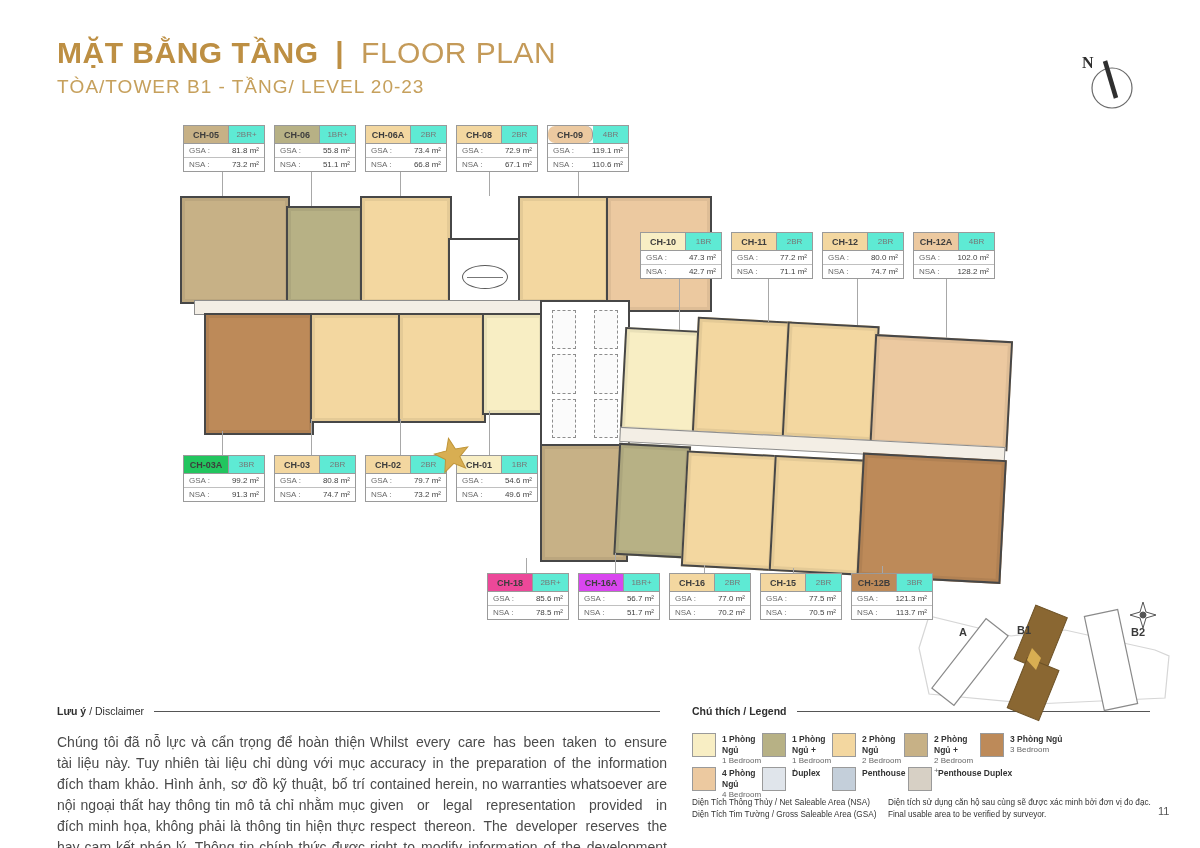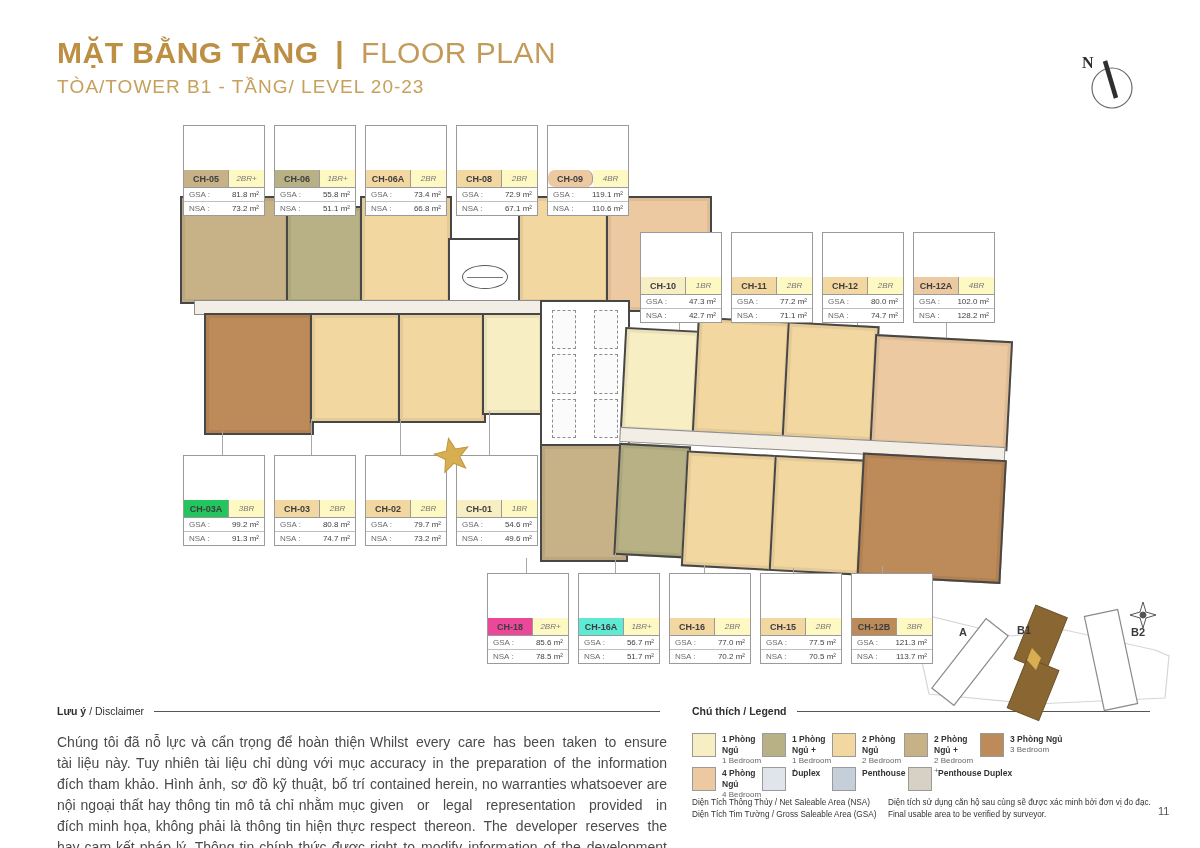--- a/index.html
+++ b/index.html
@@ -12,25 +12,25 @@
   .hdr .t1 .vi{font-weight:bold;color:#bd8f43;}
   .hdr .t1 .sep{margin:0 8px;color:#bd8f43;font-weight:bold;}
   .hdr .t2{font-size:19px;letter-spacing:1px;color:#c6a05c;margin-top:6px;}
 
   
   .north{position:absolute;left:1072px;top:44px;}
 
   
   .lgroup{position:absolute;display:flex;gap:9px;z-index:5;}
   .ulabel{width:80px;background:#fff;border:1px solid #9a9a9a;font-size:8px;}
-  .ul-head{display:flex;height:17px;border-bottom:1px solid #9a9a9a;margin-top:44px;}
+  .ul-head{display:flex;height:17px;border-bottom:1px solid #9a9a9a;}
   .ul-code{flex:0 0 44px;display:flex;align-items:center;justify-content:center;
            font-weight:bold;font-size:9px;color:#3d3d3d;border-right:1px solid #9a9a9a;}
   .ul-type{flex:1;display:flex;align-items:center;justify-content:center;
-           background:#fef9c3;color:#777;font-size:8px;font-style:italic;}
+           background:#5eead4;color:#777;font-size:8px;}
   .ul-row{display:flex;height:13px;align-items:center;border-bottom:1px solid #c0c0c0;
           padding:0 5px;justify-content:space-between;}
   .ul-row:last-child{border-bottom:none;}
   .ul-k{color:#6a6a6a;}
   .ul-v{color:#3f3f3f;}
 
   
   .plan{position:absolute;left:0;top:0;width:1200px;height:848px;z-index:1;}
   .unit{position:absolute;border:2px solid #474747;box-shadow:inset 0 0 0 3px rgba(0,0,0,.06);}
   .corr{position:absolute;background:#f3eee5;border:1px solid #8d8d8d;}
@@ -350,21 +350,21 @@
           <span class="ul-k">GSA :</span>
           <span class="ul-v">85.6 m²</span>
         </div>
     <div class="ul-row">
           <span class="ul-k">NSA :</span>
           <span class="ul-v">78.5 m²</span>
         </div>
   </div>
       <div class="ulabel">
     <div class="ul-head">
-      <div class="ul-code" style="background: #5eead4;">CH-16A</div>
+      <div class="ul-code" style="background: #d946ef;">CH-16A</div>
       <div class="ul-type">1BR+</div>
     </div>
     <div class="ul-row">
           <span class="ul-k">GSA :</span>
           <span class="ul-v">56.7 m²</span>
         </div>
     <div class="ul-row">
           <span class="ul-k">NSA :</span>
           <span class="ul-v">51.7 m²</span>
         </div>

